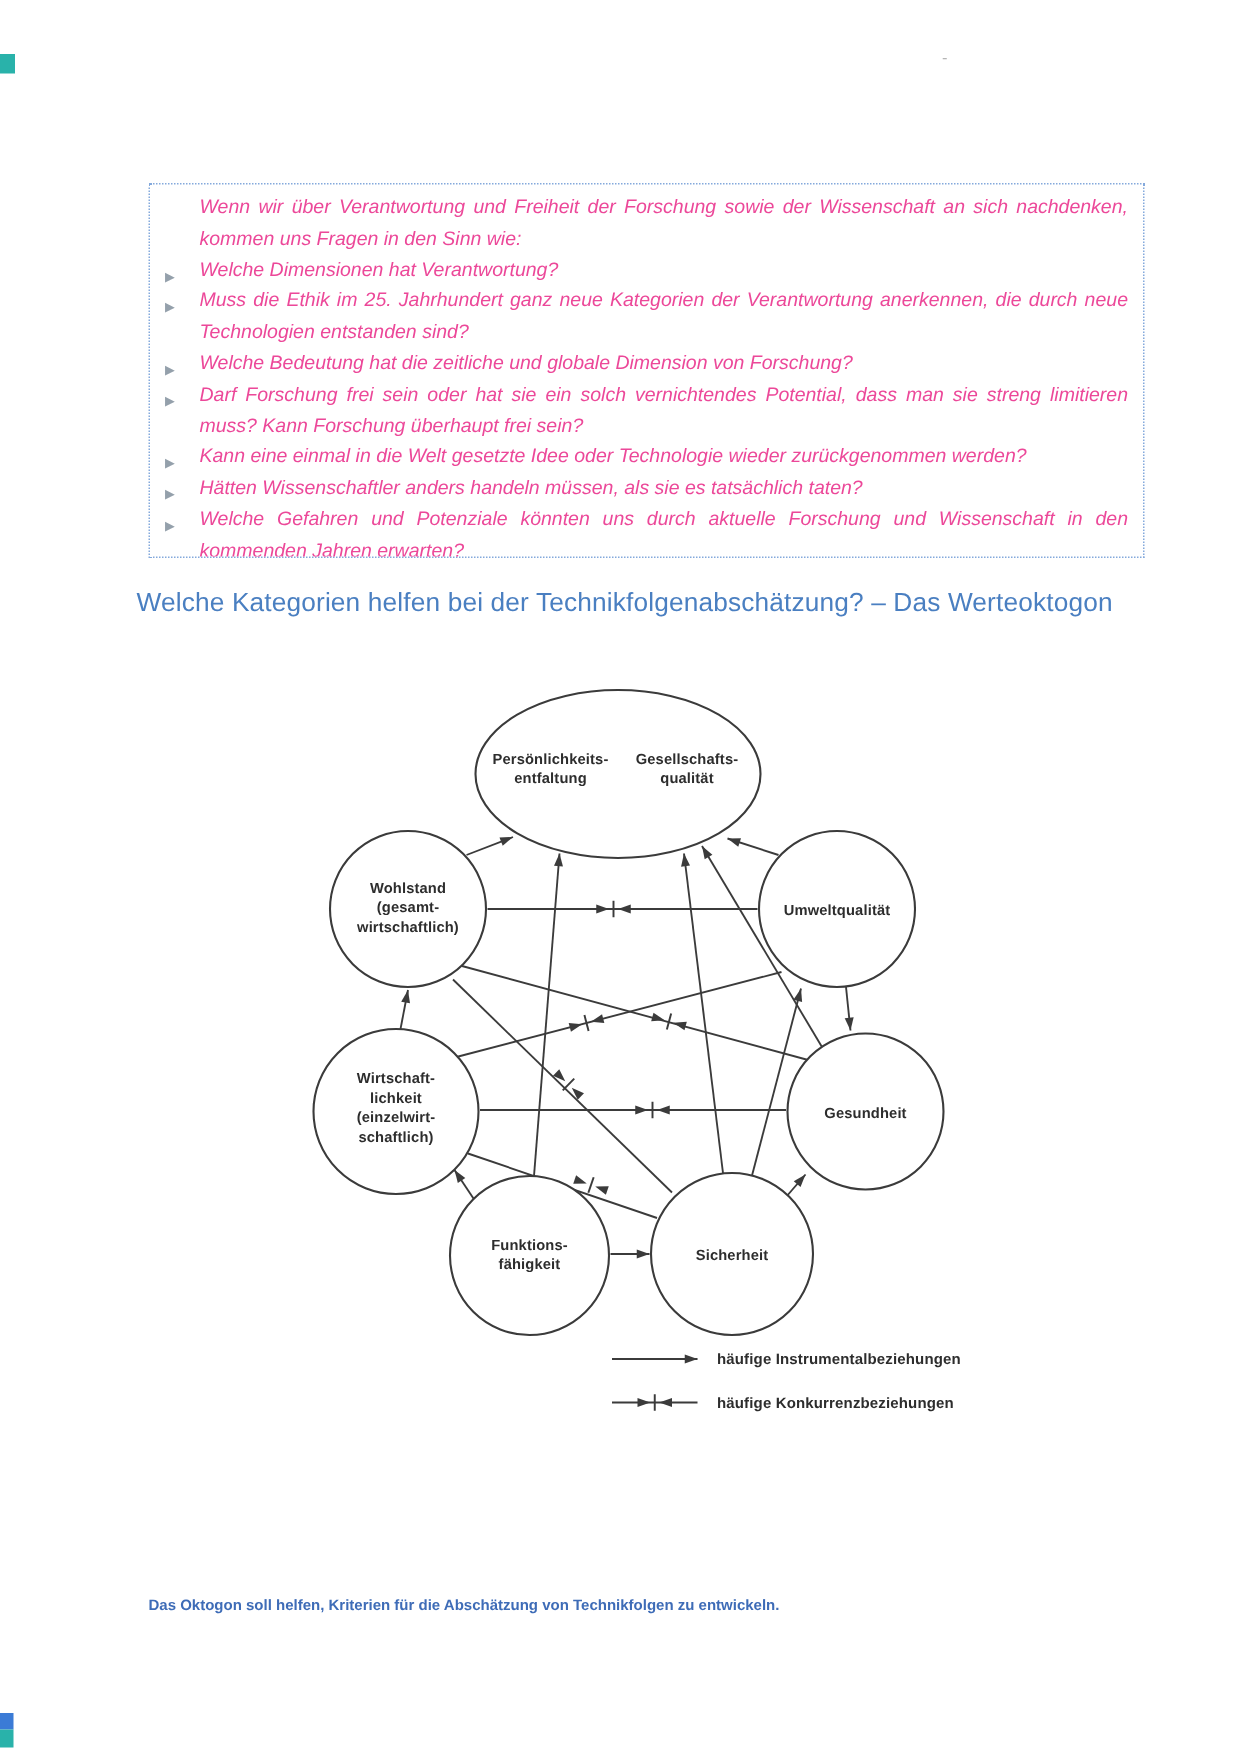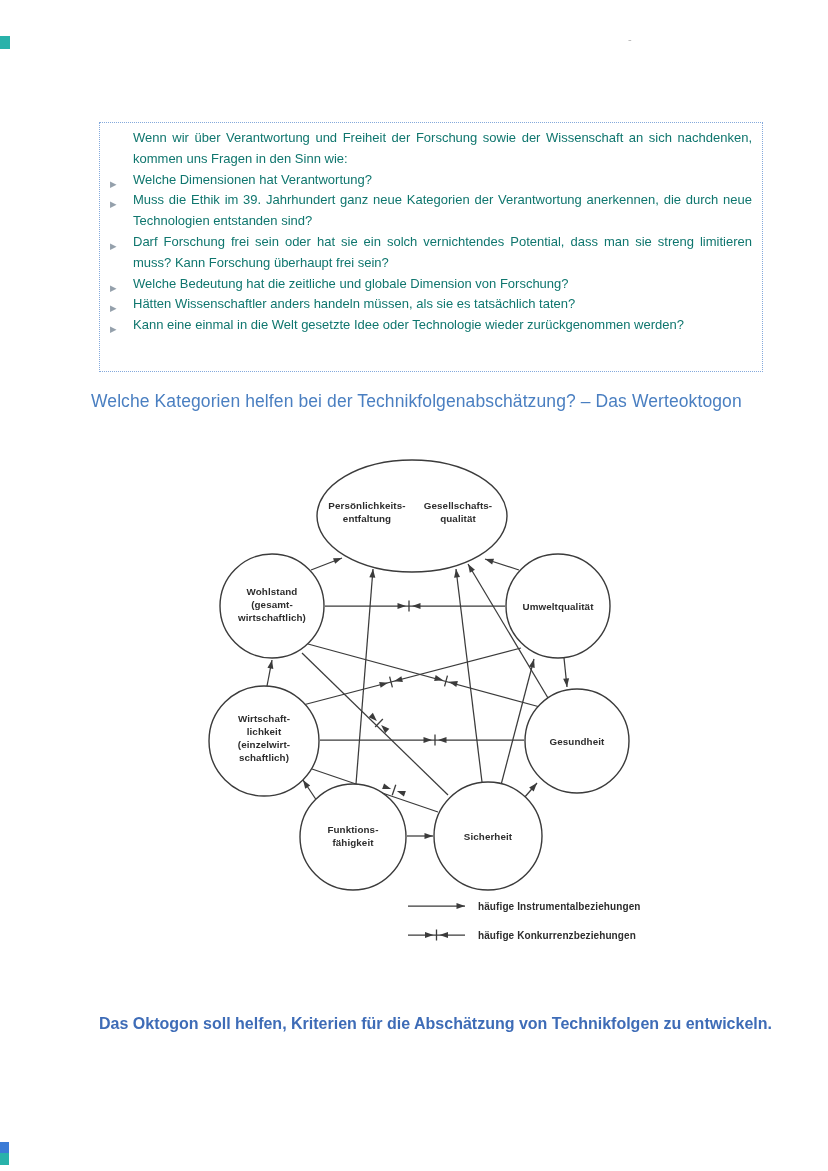--- a/index.html
+++ b/index.html
@@ -2,21 +2,21 @@
 <html><head>
 <meta charset="utf-8">
 <style>
   html,body{margin:0;padding:0;background:#ffffff;}
   .page{position:relative;width:828px;height:1171px;background:#ffffff;overflow:hidden;
         font-family:"Liberation Sans",sans-serif;}
 
   
   .qbox{position:absolute;left:99px;top:122px;width:664px;height:250px;box-sizing:border-box;
         border:1px dotted #84a9dc;padding:5px 10px 0 33px;overflow:hidden;
-        font-size:13px;line-height:20.8px;color:#0f766e;text-align:justify;}
+        font-style:italic;font-size:13px;line-height:20.8px;color:#ec4899;text-align:justify;}
   .qbox p{margin:0;}
   .q-list{margin:0;padding:0;list-style:none;}
   .q-list li{position:relative;margin:0;}
   .q-list li::before{content:"▶";position:absolute;left:-23px;top:4px;font-style:normal;
         font-size:8.5px;color:#94a0ab;}
 
   
   .heading{position:absolute;left:91px;top:389px;width:690px;font-size:17.5px;line-height:24px;
         color:#4a7fc1;letter-spacing:0.1px;}
 
@@ -25,21 +25,21 @@
   #diagram{width:480px;height:515px;display:block;}
   #diagram text{font-family:"Liberation Sans",sans-serif;font-weight:bold;font-size:9.8px;
         fill:#2d2d2d;letter-spacing:0.1px;}
   #diagram text.legend-label{font-size:10px;}
 
   
   .caption{position:absolute;left:99px;top:975px;font-style:italic;font-size:9.5px;
         color:#a2a2a2;letter-spacing:0.3px;}
 
   
-  .conclusion{position:absolute;left:99px;top:1011px;width:690px;font-size:16px;
+  .conclusion{position:absolute;left:99px;top:1058px;width:690px;font-size:10px;
         font-weight:bold;color:#3e6cb7;line-height:26px;}
 
   
   .artifact{position:absolute;}
   .a-teal-top{left:0;top:36px;width:10px;height:13px;background:#29b2aa;}
   .a-blue-bottom{left:0;top:1142px;width:9px;height:11px;background:#3b7bd6;}
   .a-teal-bottom{left:0;top:1153px;width:9px;height:12px;background:#29b2aa;}
   .stray-dash{position:absolute;left:628px;top:33px;font-size:11px;color:#b5b5b5;}
 </style>
 </head>
@@ -47,25 +47,26 @@
 
 <div class="page">
 
   <div class="artifact a-teal-top"></div>
   <div class="stray-dash">-</div>
 
   <div class="qbox">
     <p>Wenn wir über Verantwortung und Freiheit der Forschung sowie der Wissenschaft an sich nachdenken, kommen uns Fragen in den Sinn wie:</p>
     <ul class="q-list">
         <li>Welche Dimensionen hat Verantwortung?</li>
-        <li>Muss die Ethik im 39. Jahrhundert ganz neue Kategorien der Verantwortung anerkennen, die durch neue Technologien entstanden sind?</li>
+        <li>Muss die Ethik im 25. Jahrhundert ganz neue Kategorien der Verantwortung anerkennen, die durch neue Technologien entstanden sind?</li>
+        <li>Welche Bedeutung hat die zeitliche und globale Dimension von Forschung?</li>
         <li>Darf Forschung frei sein oder hat sie ein solch vernichtendes Potential, dass man sie streng limitieren muss? Kann Forschung überhaupt frei sein?</li>
-        <li>Welche Bedeutung hat die zeitliche und globale Dimension von Forschung?</li>
+        <li>Kann eine einmal in die Welt gesetzte Idee oder Technologie wieder zurückgenommen werden?</li>
         <li>Hätten Wissenschaftler anders handeln müssen, als sie es tatsächlich taten?</li>
-        <li>Kann eine einmal in die Welt gesetzte Idee oder Technologie wieder zurückgenommen werden?</li>
+        <li>Welche Gefahren und Potenziale könnten uns durch aktuelle Forschung und Wissenschaft in den kommenden Jahren erwarten?</li>
       </ul>
   </div>
 
   <div class="heading">Welche Kategorien helfen bei der Technikfolgenabschätzung? – Das Werteoktogon</div>
 
   <div class="diagram-wrap">
     <svg id="diagram" viewBox="0 0 480 515">
         <line x1="72" y1="234" x2="77" y2="208" stroke="#3b3b3b" stroke-width="1.25"></line>
         <path d="M0 0 L-8.5 3 L-8.5 -3 Z" transform="translate(77 208) rotate(-79.11447294534128)" fill="#3b3b3b"></path>
         <line x1="116" y1="118" x2="147" y2="106" stroke="#3b3b3b" stroke-width="1.25"></line>

